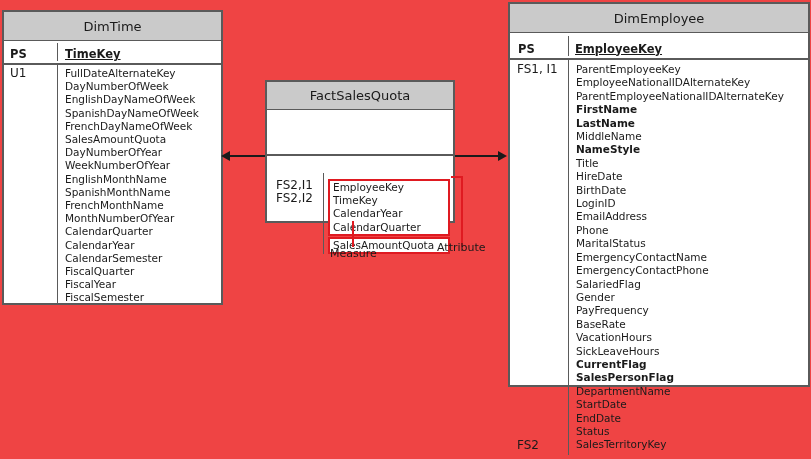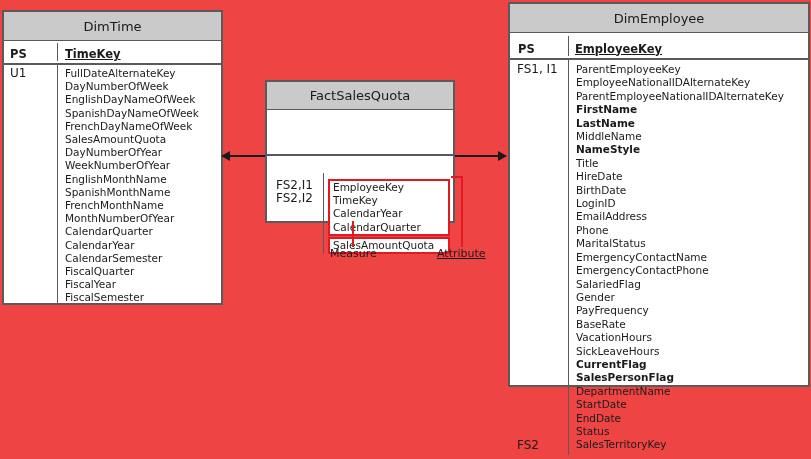--- a/index.html
+++ b/index.html
@@ -228,15 +228,15 @@
   <div class="arrowhead point-left" style="left:221px; top:151px;"></div>
 
   <div class="rel-line" style="left:455px; top:155px; width:44px;"></div>
   <div class="arrowhead point-right" style="left:498px; top:151px;"></div>
 
   <div class="callout-line" style="left:352px; top:221px; width:2px; height:26px;"></div>
   <div class="callout-label" style="left:330px; top:247px;">Measure</div>
 
   <div class="callout-line" style="left:451px; top:176px; width:12px; height:2px;"></div>
   <div class="callout-line" style="left:461px; top:176px; width:2px; height:71px;"></div>
-  <div class="callout-label" style="left:437px; top:247px;text-decoration:underline;">Attribute</div>
+  <div class="callout-label" style="left:437px; top:241px;">Attribute</div>
 
 </div>
 
 </body></html>

